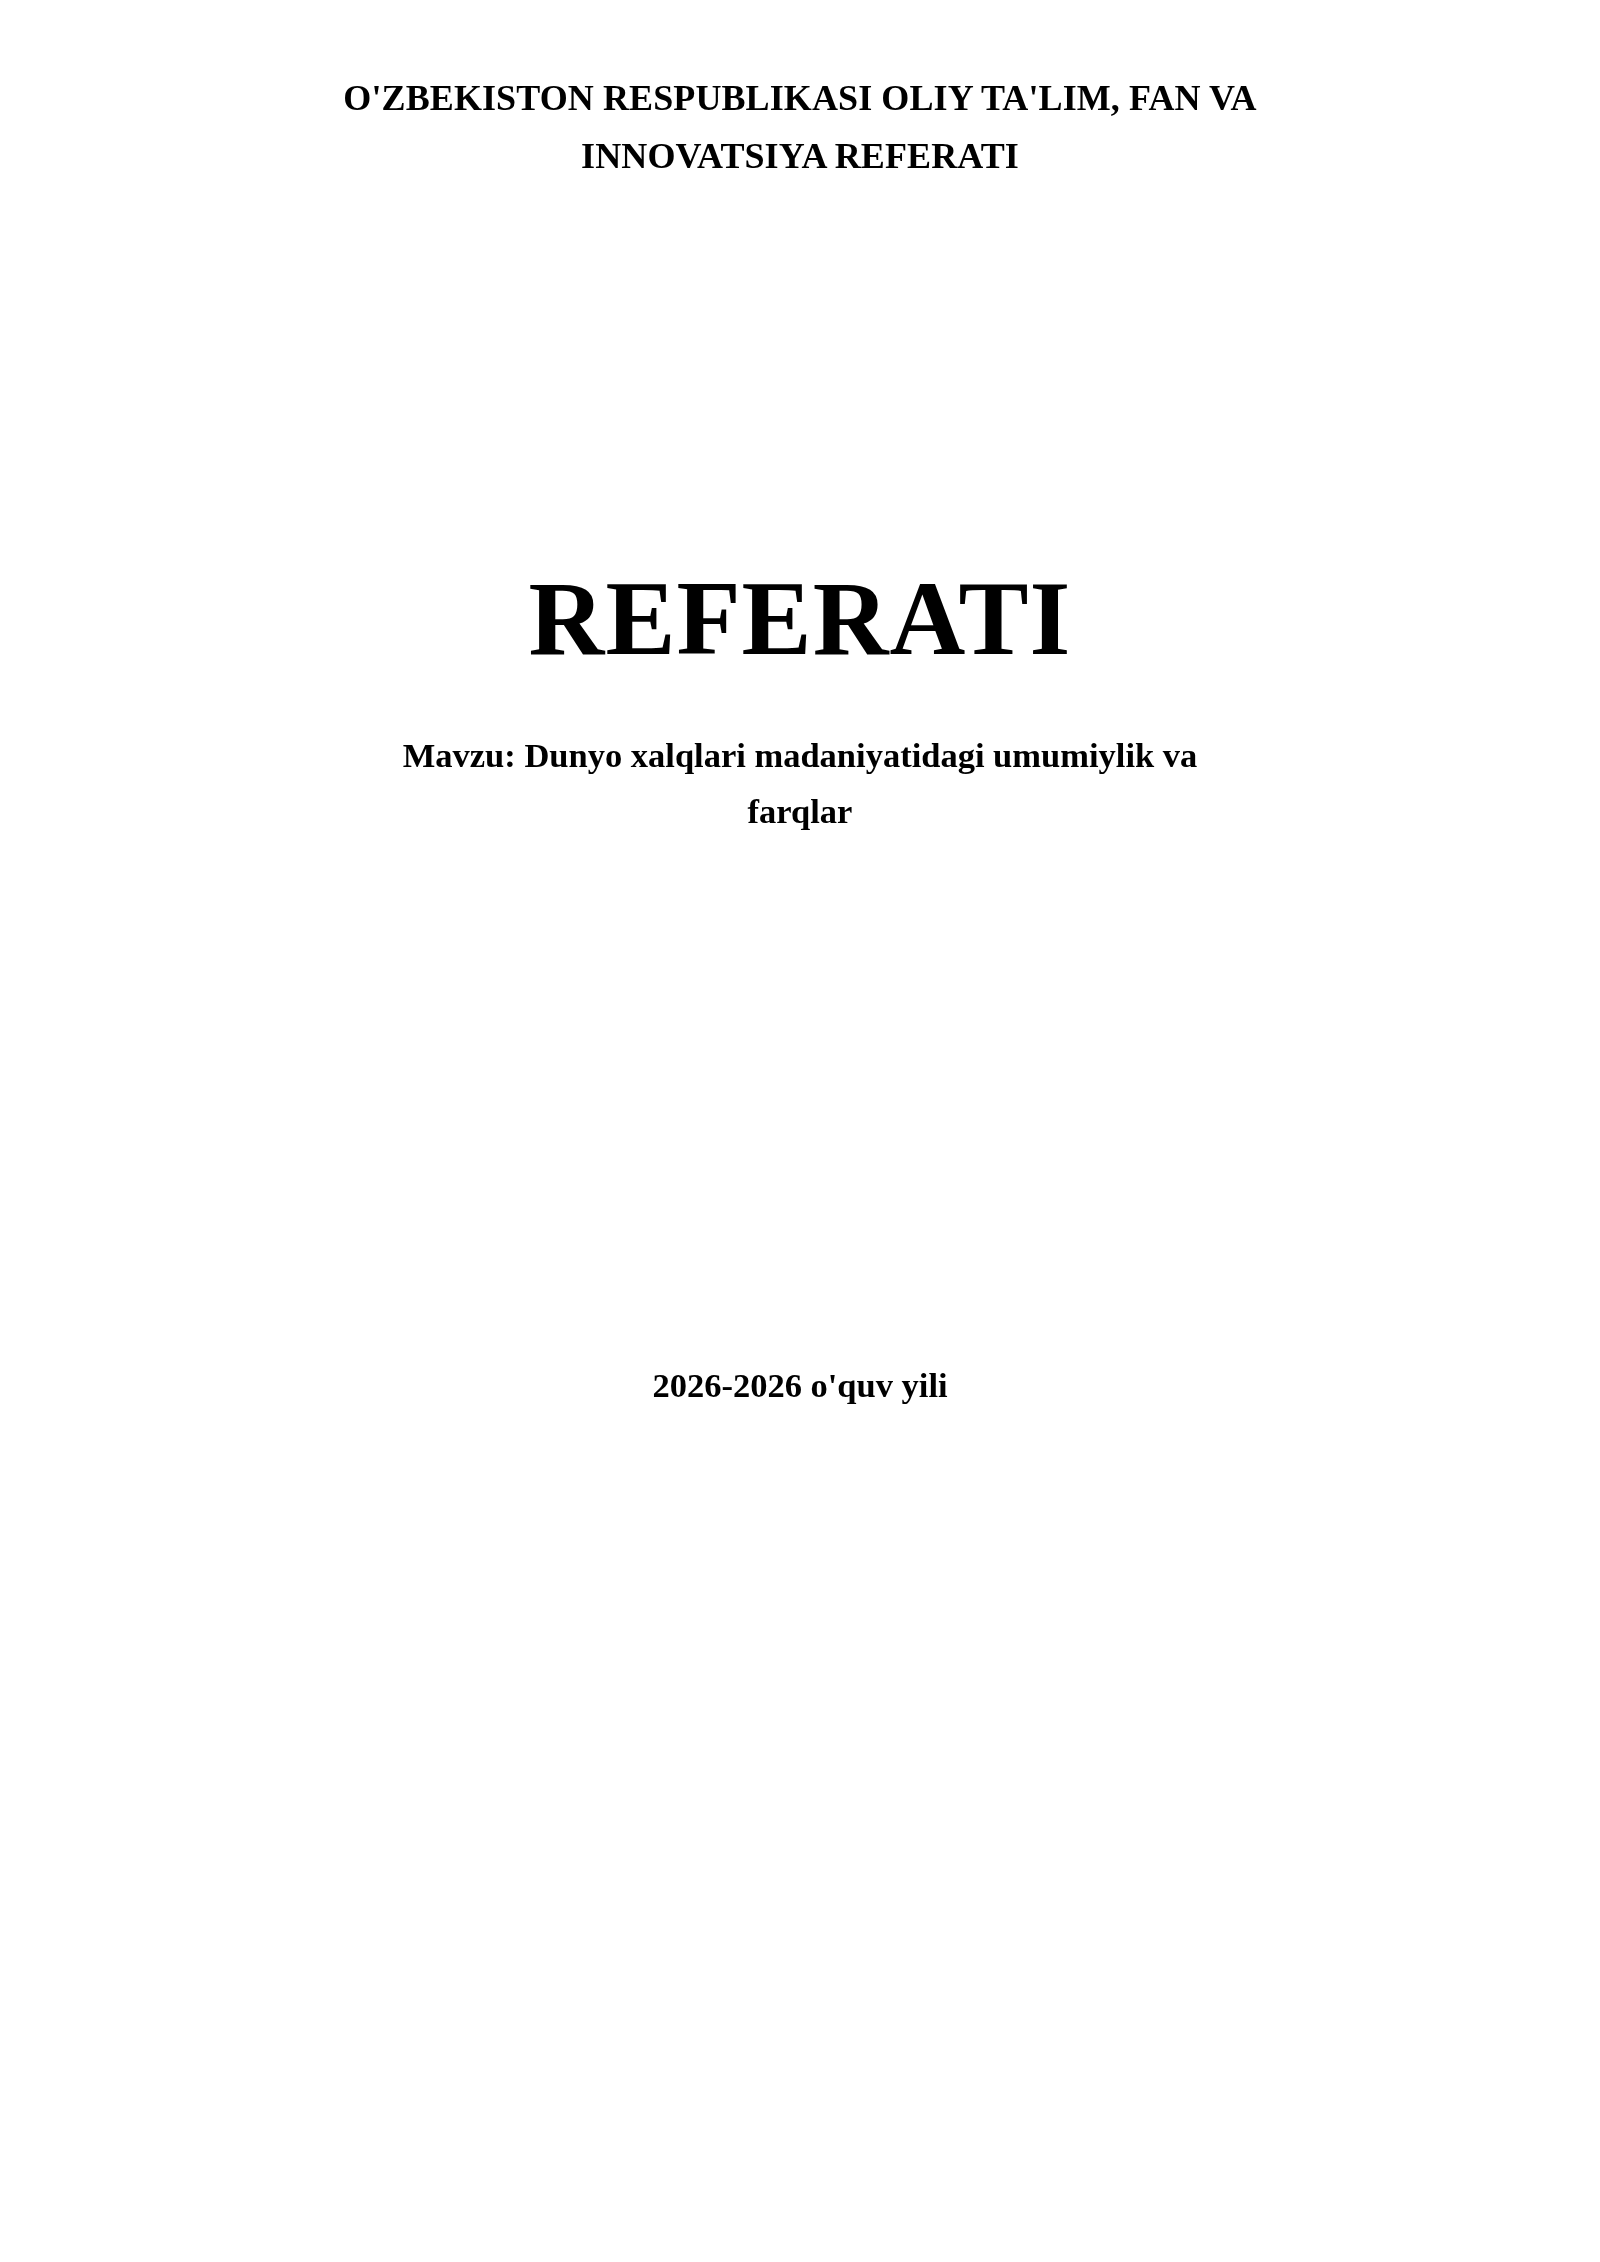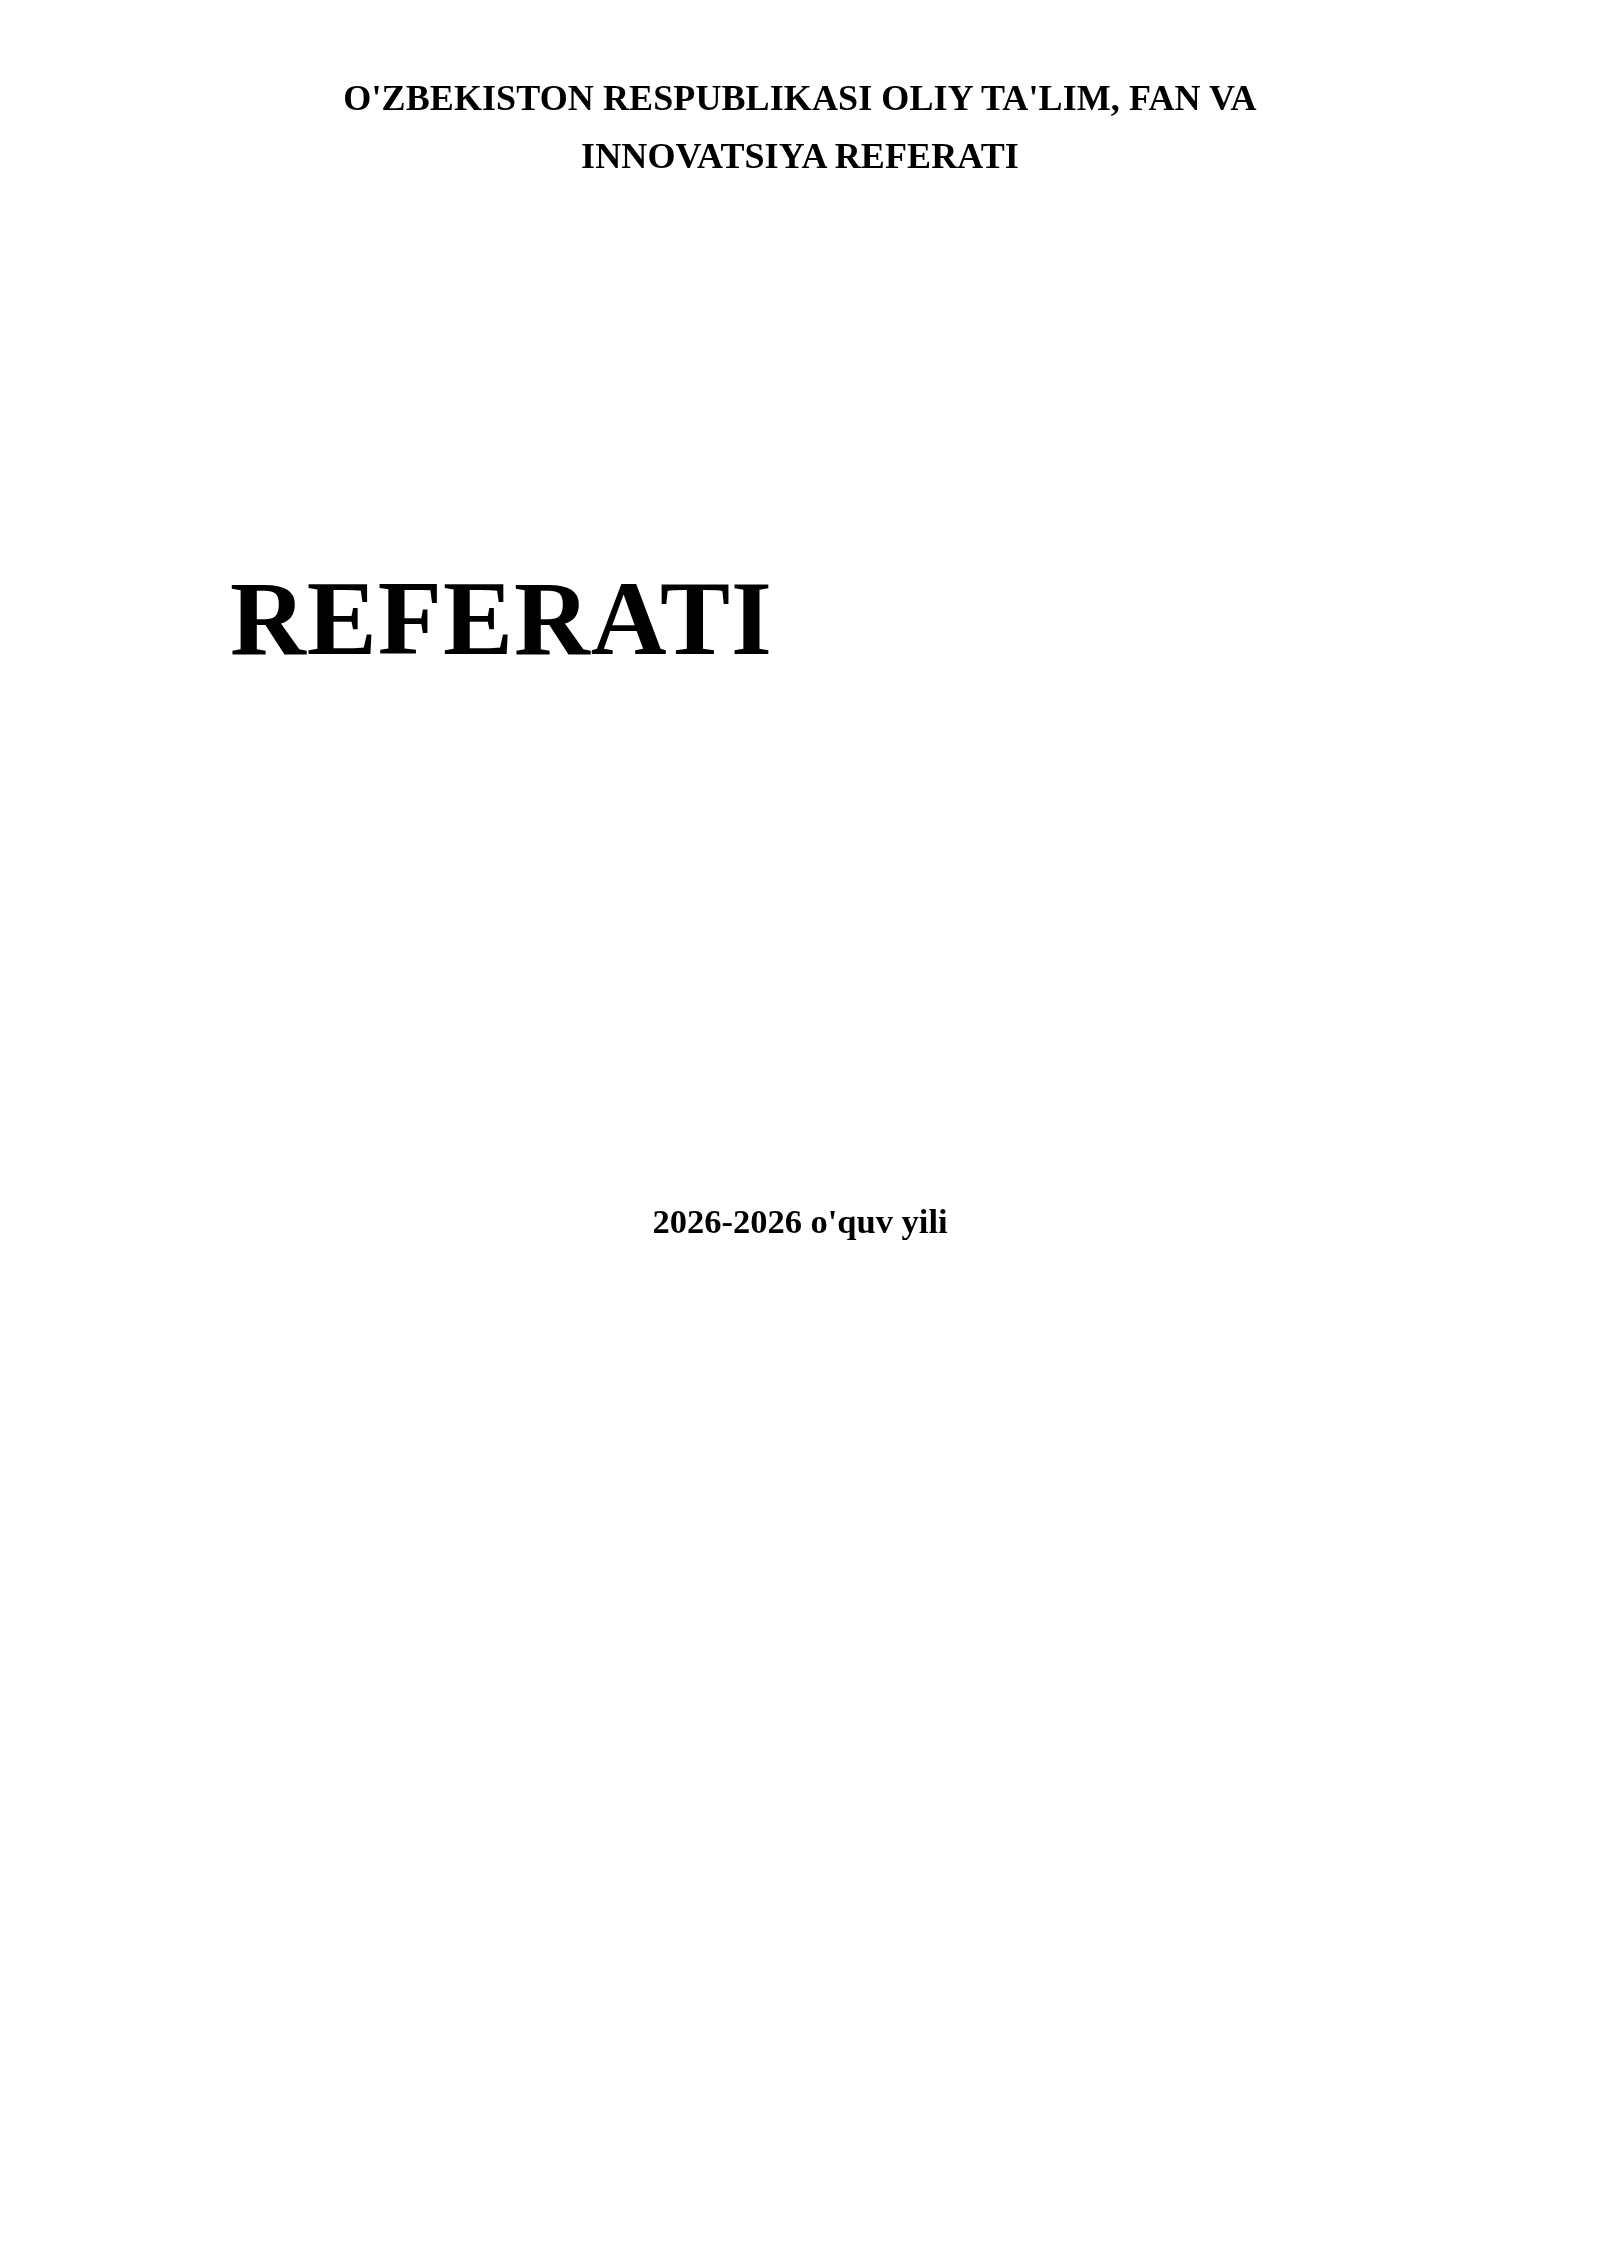--- a/index.html
+++ b/index.html
@@ -29,20 +29,21 @@
     font-weight: bold;
     font-size: 36px;
     line-height: 1.62;
     letter-spacing: 0.1px;
   }
   .ministry-header .line {
     display: block;
   }
   .doc-title {
     margin-top: 375px;
+    text-align: center;
     font-weight: bold;
     font-size: 105px;
     line-height: 1.1;
     letter-spacing: 1px;
   }
   .subject-line {
     margin-top: 52px;
     text-align: center;
     font-weight: bold;
     font-size: 34.5px;
@@ -64,16 +65,20 @@
 
 <div class="page">
 
   <div class="ministry-header">
     <span class="line">O'ZBEKISTON RESPUBLIKASI OLIY TA'LIM, FAN VA</span>
     <span class="line">INNOVATSIYA REFERATI</span>
   </div>
 
   <div class="doc-title">REFERATI</div>
 
+  <div class="subject-line">
+    <span class="line">Mavzu: Dunyo xalqlari madaniyatidagi umumiylik va</span>
+    <span class="line">farqlar</span>
+  </div>
 
   <div class="academic-year">2026-2026 o'quv yili</div>
 
 </div>
 
 </body></html>

